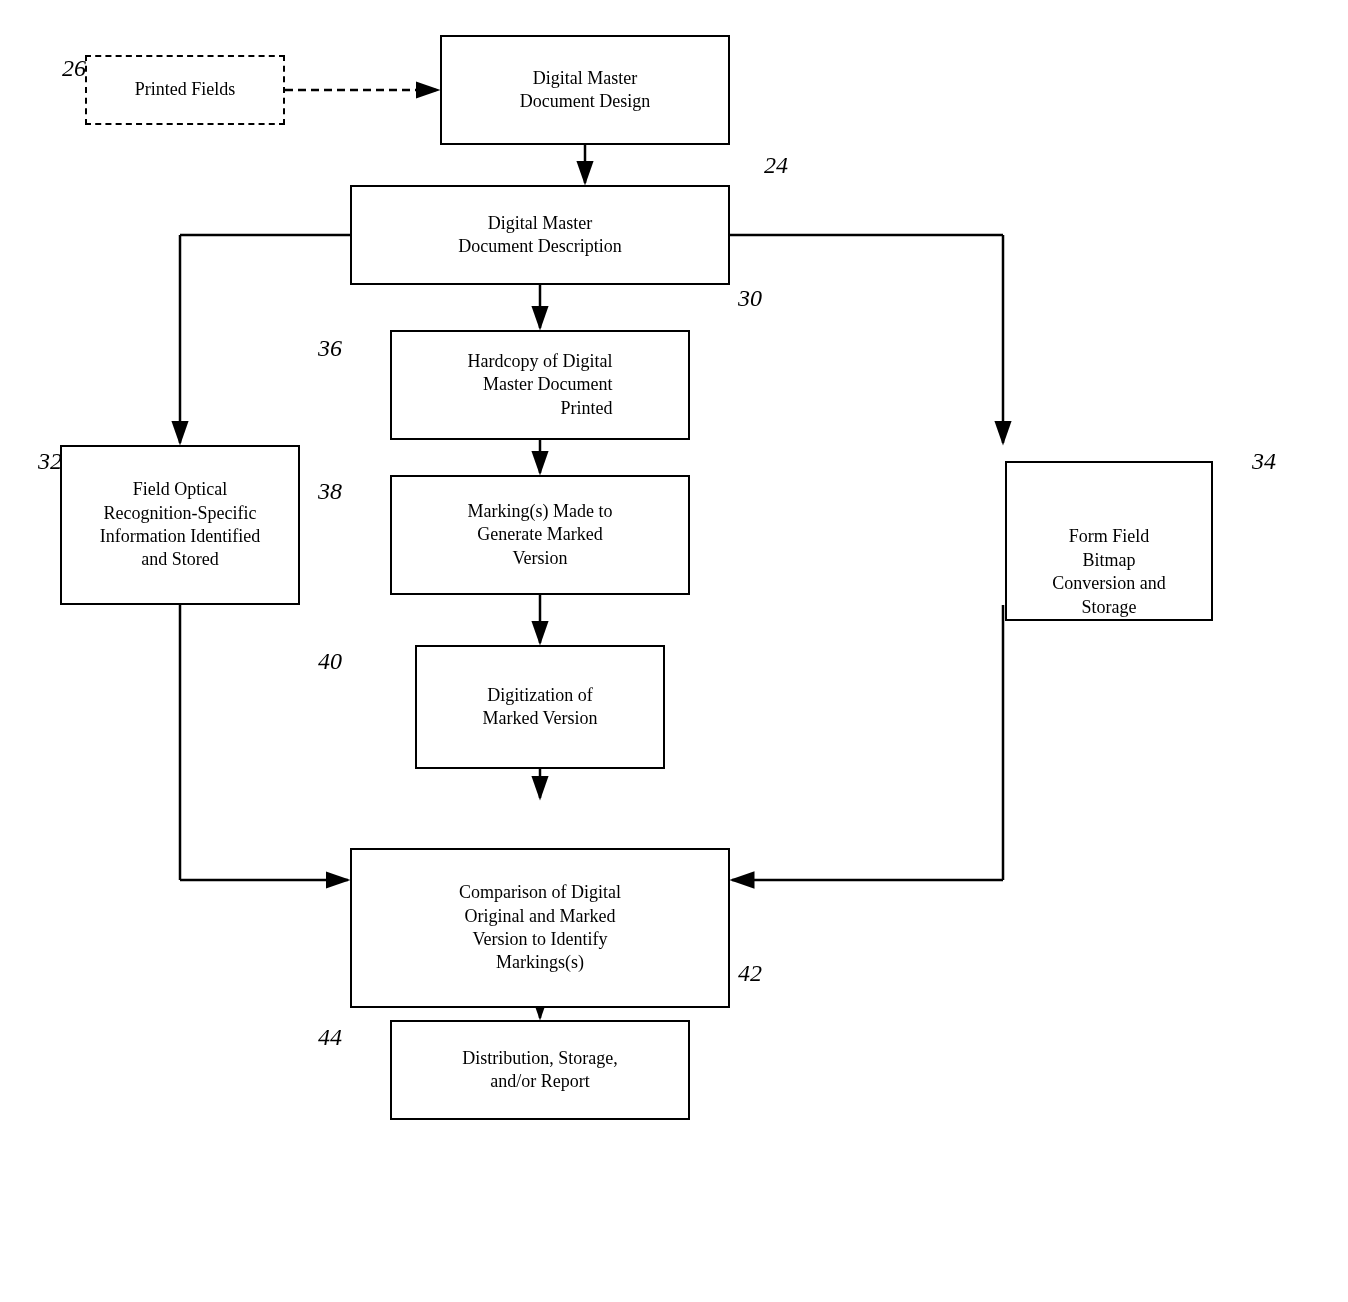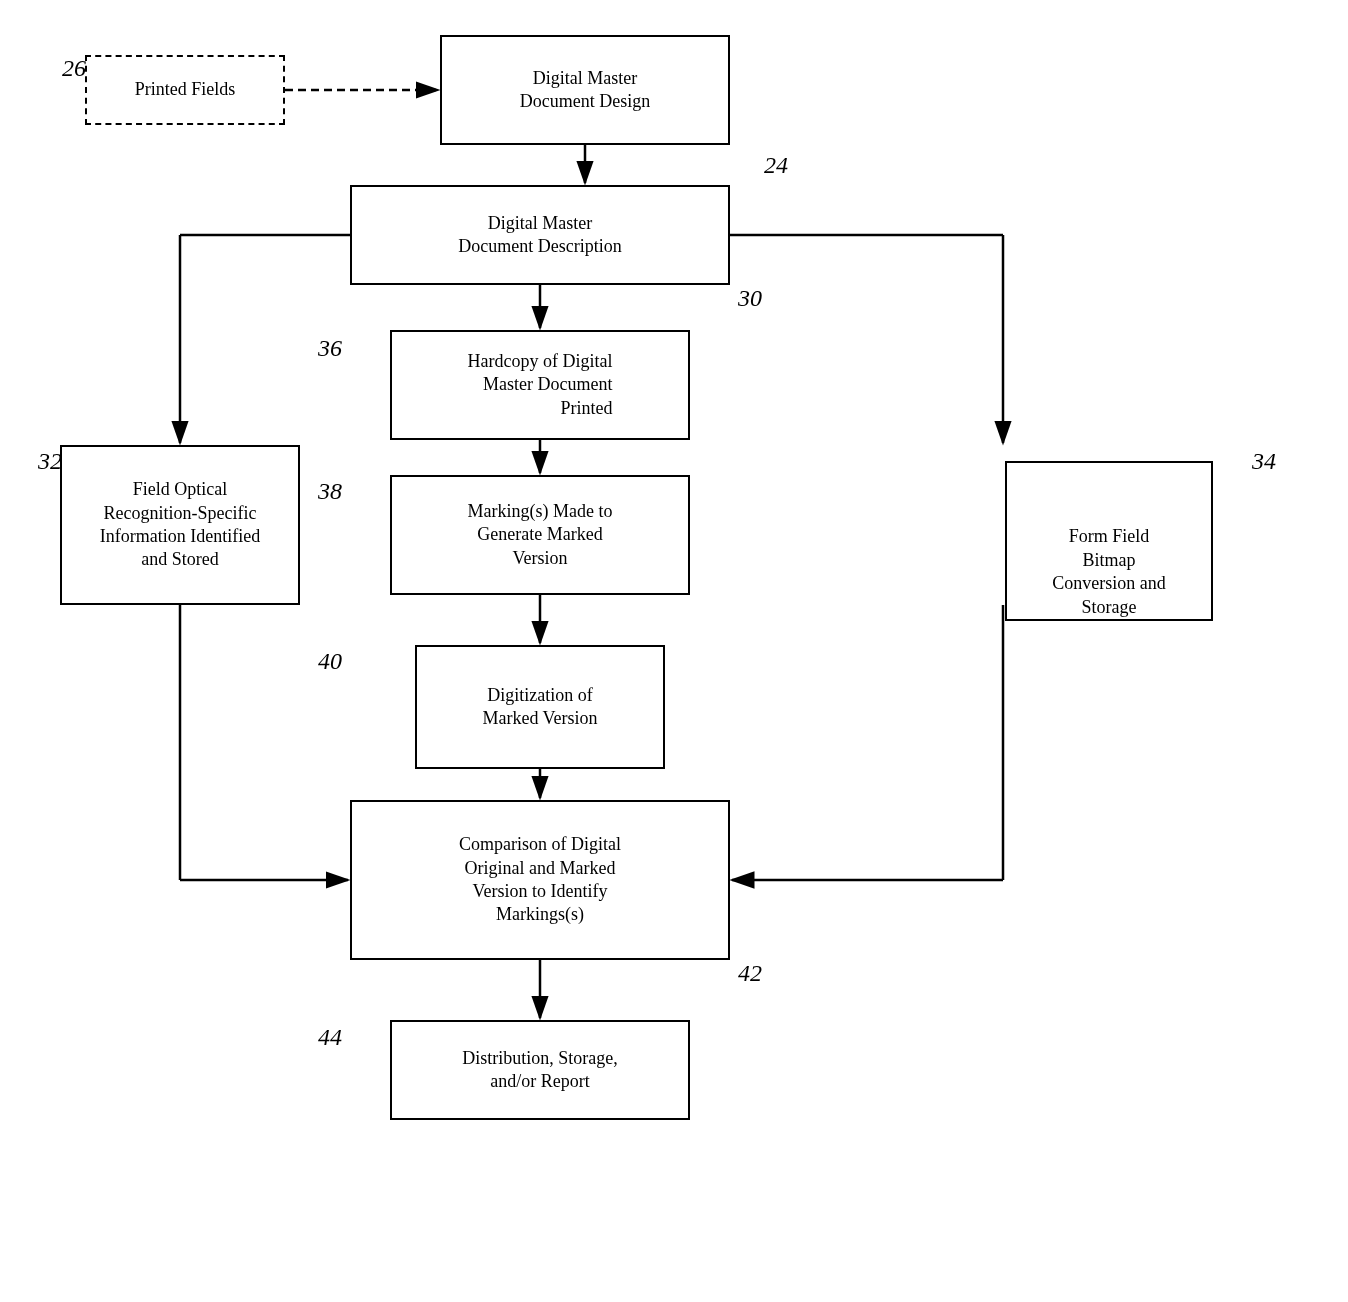--- a/index.html
+++ b/index.html
@@ -127,21 +127,21 @@
   <div class="box" style="left:1005px; top:461px; width:208px; height:160px;align-items:flex-end;">
     <span>Form Field<br>Bitmap<br>Conversion and<br>Storage</span>
   </div>
   <span class="label-ref" style="left:1252px; top:448px;">34</span>
 
   <div class="box" style="left:415px; top:645px; width:250px; height:124px;">
     <span>Digitization of<br>Marked Version</span>
   </div>
   <span class="label-ref" style="left:318px; top:648px;">40</span>
 
-  <div class="box" style="left:350px; top:800px; width:380px; height:160px;">
+  <div class="box" style="left:350px; top:848px; width:380px; height:160px;">
     <span>Comparison of Digital<br>Original and Marked<br>Version to Identify<br>Markings(s)</span>
   </div>
   <span class="label-ref" style="left:738px; top:960px;">42</span>
 
   <div class="box" style="left:390px; top:1020px; width:300px; height:100px;">
     <span>Distribution, Storage,<br>and/or Report</span>
   </div>
   <span class="label-ref" style="left:318px; top:1024px;">44</span>
 
 </div>

